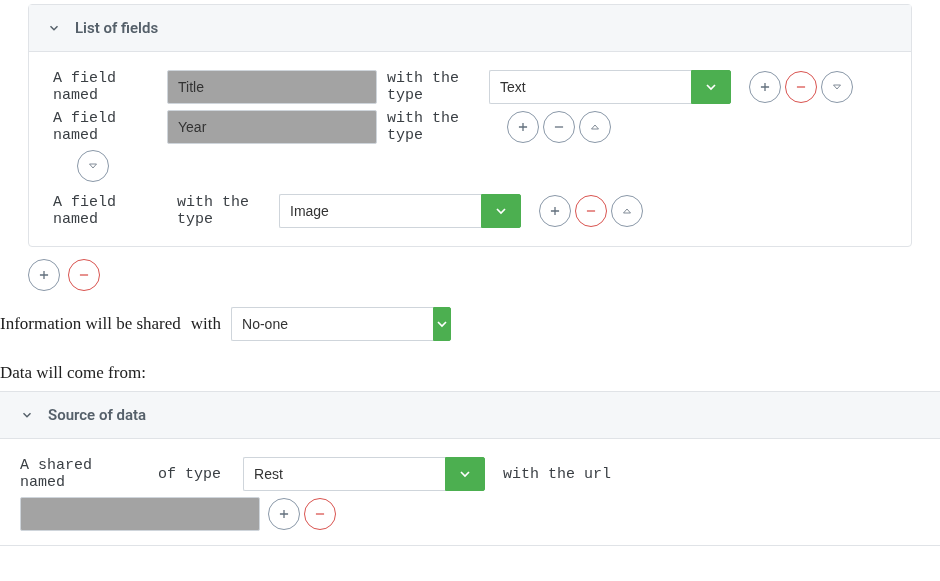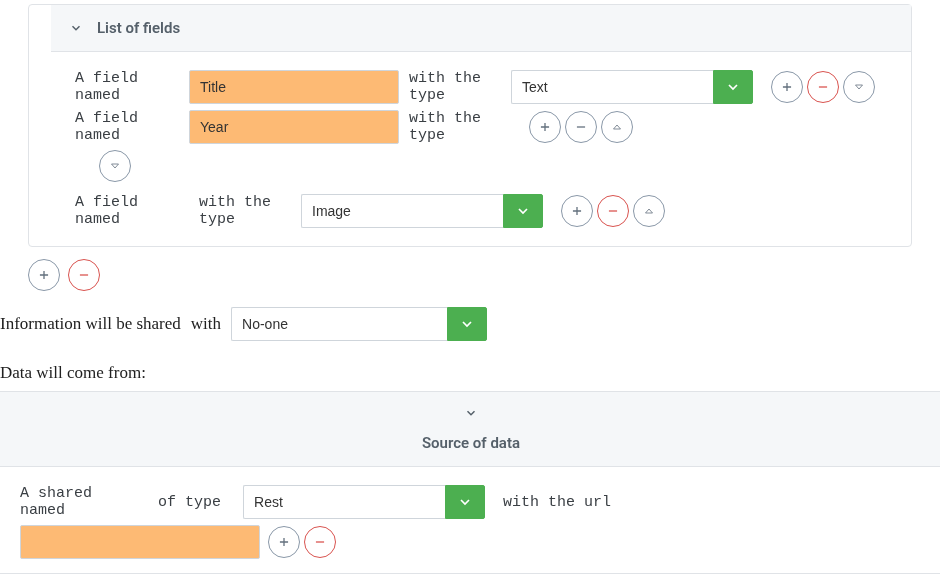--- a/index.html
+++ b/index.html
@@ -9,21 +9,20 @@
       color: #333;
       background: #fff;
       width: 940px;
       padding: 0;
     }
     .panel {
       border: 1px solid #e0e3e7;
       border-radius: 4px;
       margin: 4px 28px 12px 28px;
       background: #fff;
-      padding-left: 22px;
     }
     .panel-header {
       background: #f5f7f9;
       border-bottom: 1px solid #e0e3e7;
       padding: 14px 18px;
       display: flex;
       align-items: center;
       gap: 14px;
       font-weight: 600;
       color: #55606a;
@@ -55,21 +54,21 @@
     }
 
     .text-input {
       width: 210px;
       height: 34px;
       padding: 5px 10px;
       border: 1px solid #cfd5db;
       border-radius: 2px;
       font-size: 14px;
       color: #333;
-      background: #fdba74;
+      background: #a3a3a3;
     }
 
     .select-wrap {
       position: relative;
       display: inline-flex;
       width: 242px;
     }
     .select-input {
       flex: 1;
       height: 34px;
@@ -130,21 +129,20 @@
     }
 
     .panel2 {
       border-top: 1px solid #e0e3e7;
       border-bottom: 1px solid #e0e3e7;
       background: #fff;
     }
     .panel2 .panel-header {
       border-bottom: 1px solid #e0e3e7;
       padding-left: 20px;
-      flex-direction: column;
     }
     .panel2 .panel-body { padding: 18px 20px 8px 20px; }
 
     svg { display: block; }
   </style>
 </head>
 <body>
 
 <div class="panel">
   <div class="panel-header">
@@ -289,21 +287,21 @@
         <svg width="14" height="14" viewBox="0 0 24 24">
           <path d="M5 12h14" fill="none" stroke="#d9534f" stroke-width="2.2"></path>
         </svg>
       </span>
   </span>
 </div>
 
 <div class="section-text">
   <span>Information will be shared</span>
   <span>with</span>
-  <span class="select-wrap" style="width:256px">
+  <span class="select-wrap" style="width:220px">
     <input class="select-input" value="No-one" style="">
     <span class="select-btn">
       <span>
         <svg width="16" height="16" viewBox="0 0 24 24">
             <path d="M6 9l6 6 6-6" fill="none" stroke="#fff" stroke-width="2.5"></path>
           </svg>
       </span>
     </span>
   </span>
 </div>

